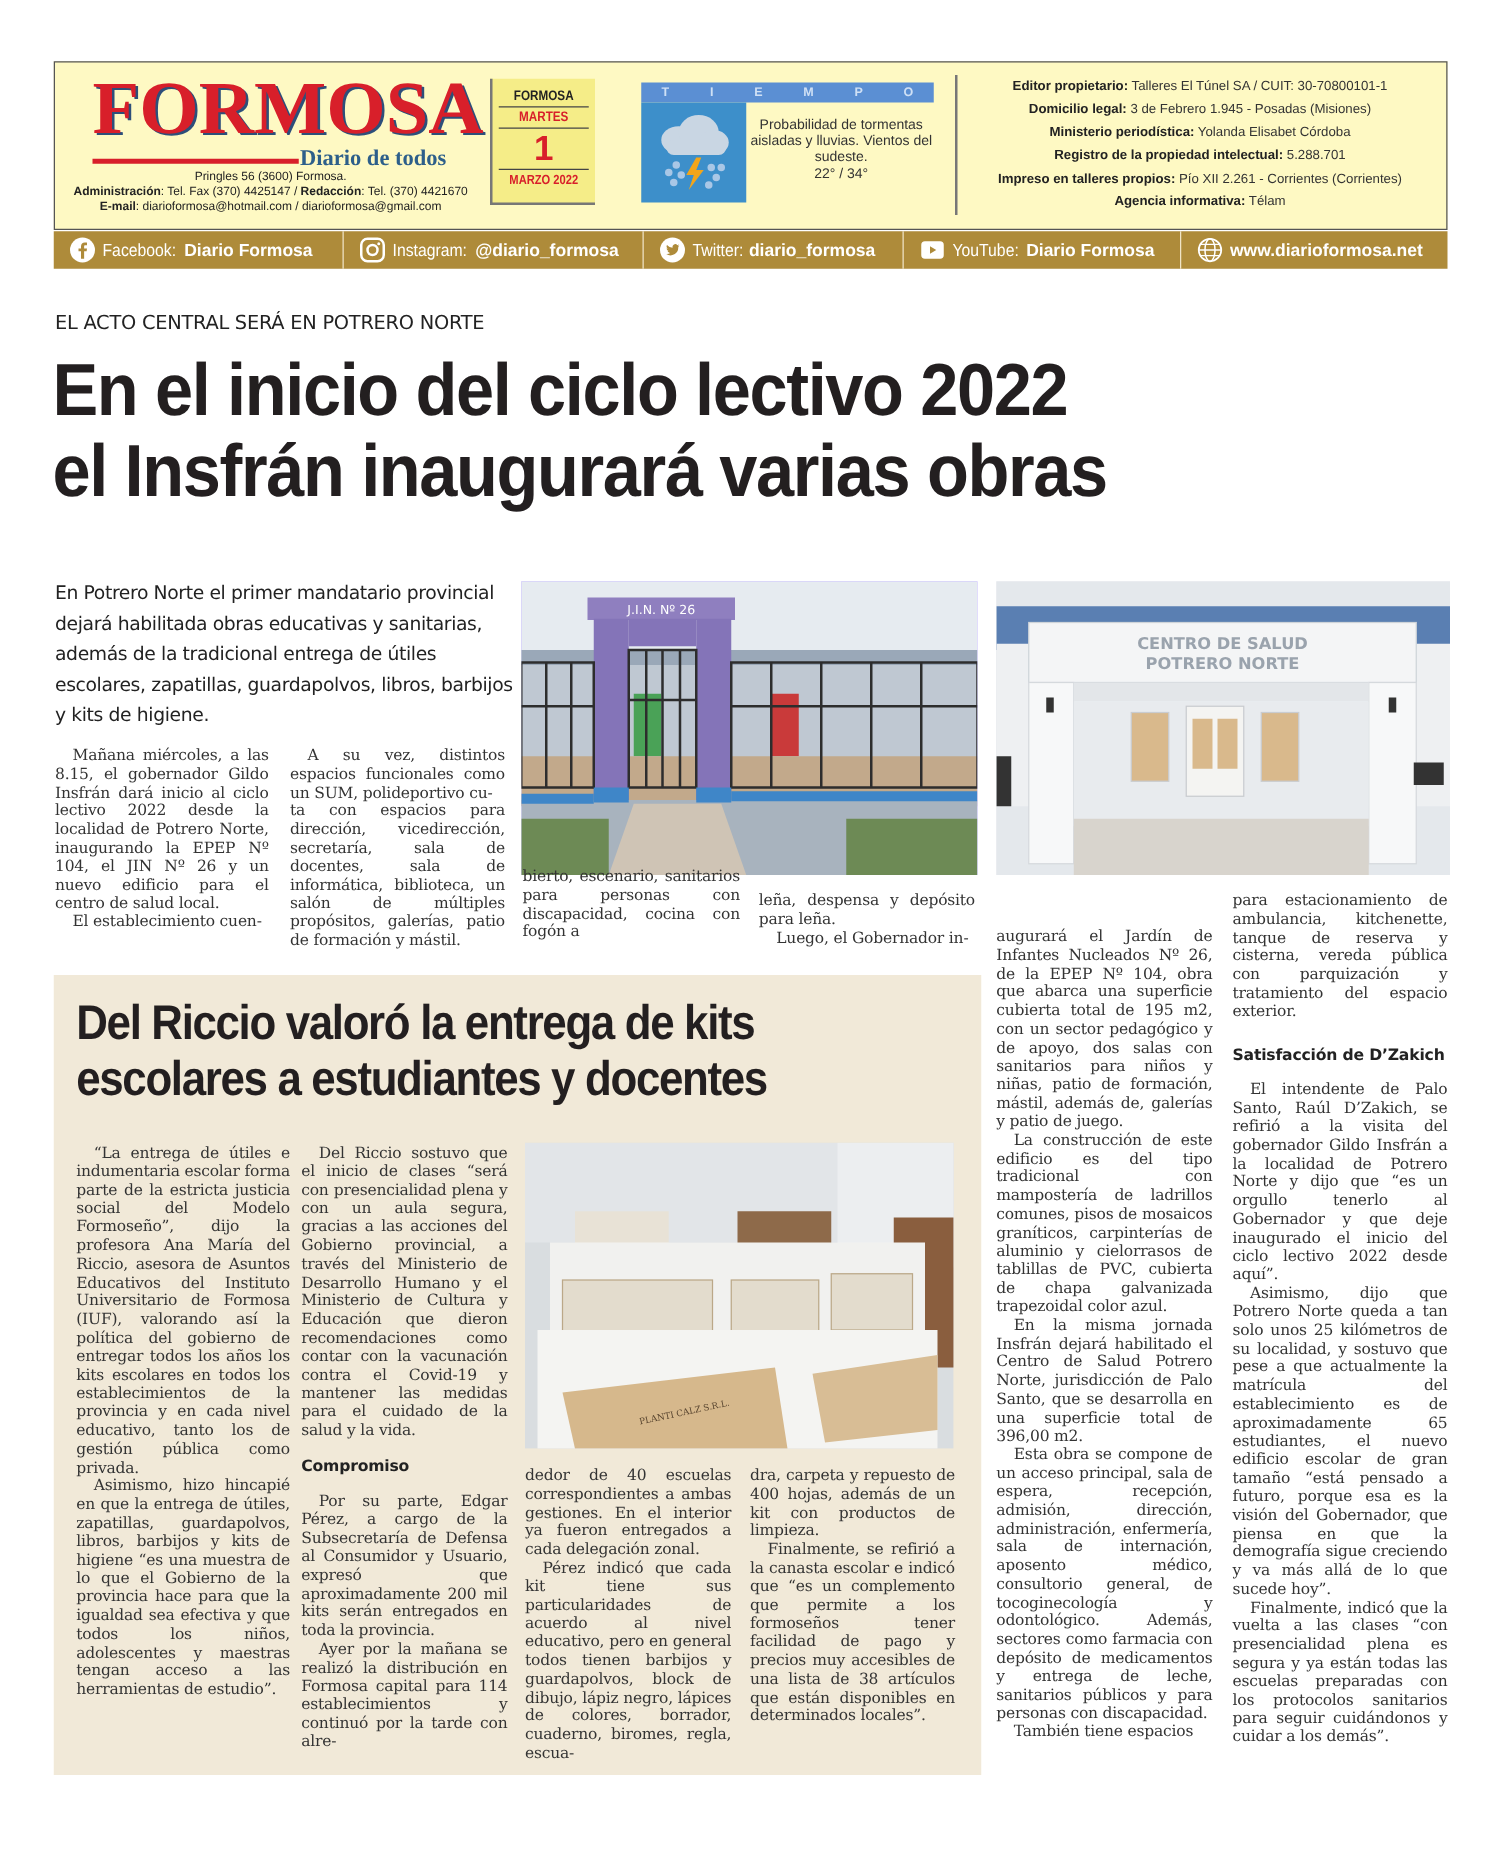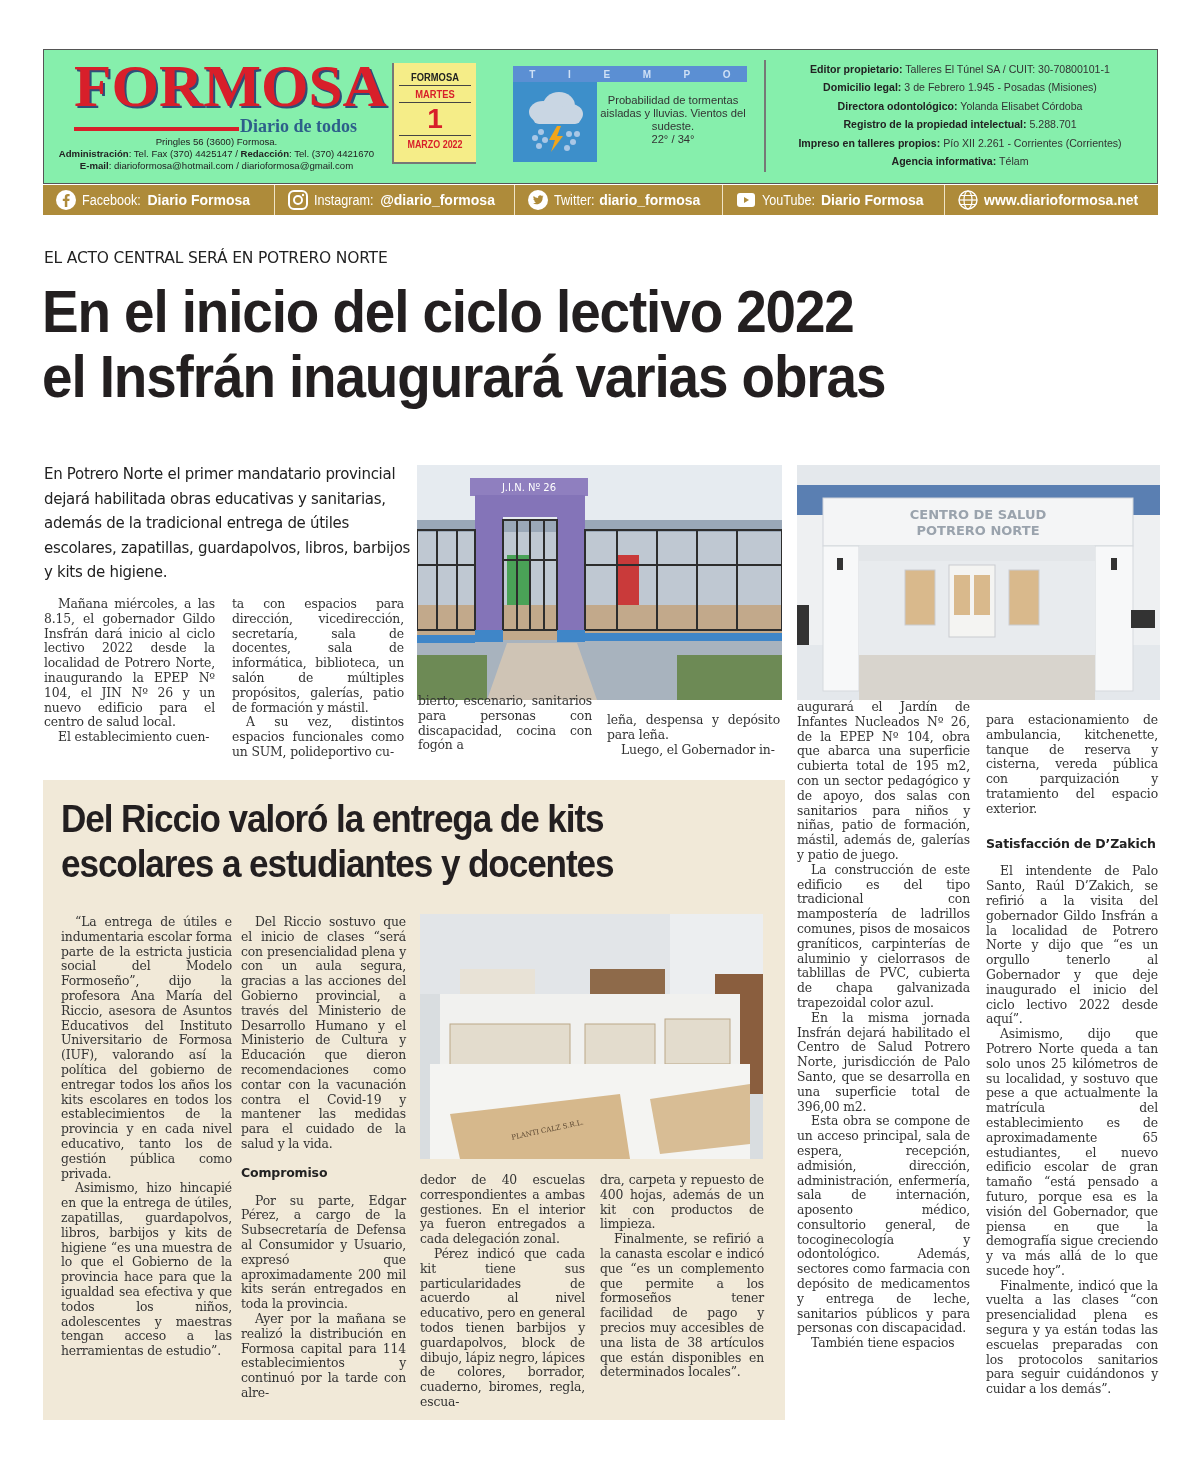--- a/index.html
+++ b/index.html
@@ -1,20 +1,20 @@
 <!DOCTYPE html>
 <html><head>
 <meta charset="utf-8">
 <style>
   * { box-sizing: border-box; margin: 0; padding: 0; }
   html, body { width: 1200px; height: 1479px; background: #fff; overflow: hidden; }
   body { position: relative; font-family: "DejaVu Serif", serif; color: #2a2a2a; }
 
   
-  .masthead { position: absolute; left: 43px; top: 49px; width: 1115px; height: 135px; border: 1.5px solid #555; background: #86efac; }
+  .masthead { position: absolute; left: 43px; top: 49px; width: 1115px; height: 135px; border: 1.5px solid #555; background: #fef9c3; }
   .logo-block { position: absolute; left: 0; top: 0; width: 345px; height: 130px; }
   .logo-title { position: absolute; left: 30px; top: 6px; font-family: "Liberation Serif", serif; font-weight: bold; font-size: 60px; letter-spacing: 0px; color: #d81f2a; text-shadow: 2px 2px 0 #2d4f7a; line-height: 60px; transform: scaleX(1.02); transform-origin: left; }
   .logo-rule { position: absolute; left: 30px; top: 77px; width: 165px; height: 4px; background: #d81f2a; }
   .logo-sub { position: absolute; left: 196px; top: 66px; font-family: "Liberation Serif", serif; font-weight: bold; font-size: 18px; color: #2d5f8a; }
   .logo-addr { position: absolute; left: 0; top: 86px; width: 345px; text-align: center; font-family: "Liberation Sans", sans-serif; font-size: 9.6px; line-height: 12px; color: #222; }
   .logo-addr b { font-weight: bold; }
 
   .date-box { position: absolute; left: 348px; top: 13px; width: 84px; height: 101px; background: #f5ed88; border-left: 2px solid #777; border-bottom: 2px solid #777; text-align: center; font-family: "Liberation Sans", sans-serif; }
   .date-city { margin-top: 8px; font-size: 11px; font-weight: bold; color: #222; transform: scaleX(0.85); }
   .date-line { width: 72px; height: 1px; background: #444; margin: 2px auto; }
@@ -108,21 +108,21 @@
     </div>
     <div class="weather-text">
       <div>Probabilidad de tormentas aisladas y lluvias. Vientos del sudeste.</div>
       <div>22° / 34°</div>
     </div>
   </div>
 
   <div class="credits">
     <div><b>Editor propietario:</b><span> Talleres El Túnel SA /  CUIT: 30-70800101-1</span></div>
     <div><b>Domicilio legal:</b><span> 3 de Febrero 1.945 - Posadas (Misiones)</span></div>
-    <div><b>Directora odontológico:</b><span> Yolanda Elisabet Córdoba</span></div>
+    <div><b>Ministerio periodística:</b><span> Yolanda Elisabet Córdoba</span></div>
     <div><b>Registro de la propiedad intelectual:</b><span> 5.288.701</span></div>
     <div><b>Impreso en talleres propios:</b><span> Pío XII 2.261 - Corrientes (Corrientes)</span></div>
     <div><b>Agencia informativa:</b><span> Télam</span></div>
   </div>
 </header>
 
 <nav class="social-bar">
   <div class="social-item" style="width:232px">
     <span class="social-icon">
         <svg width="22" height="22" viewBox="0 0 22 22">
@@ -251,31 +251,31 @@
     <rect x="0" y="140" width="12" height="40" fill="#333"></rect>
     <rect x="334" y="145" width="24" height="18" fill="#333"></rect>
   </svg>
 </div>
 
 <div class="body-col" style="left:44px; top:597px; width:171px;">
   <p>Mañana miércoles, a las 8.15, el gobernador Gildo Insfrán dará inicio al ciclo lectivo 2022 desde la localidad de Potrero Norte, inaugurando la EPEP Nº 104, el JIN Nº 26 y un nuevo edificio para el centro de salud local.</p>
   <p>El establecimiento cuen-</p>
 </div>
 <div class="body-col" style="left:232px; top:597px; width:172px;">
+  <p>A su vez, distintos espacios funcionales como un SUM, polideportivo cu-</p>
   <p style="text-indent:0">ta con espacios para dirección, vicedirección, secretaría, sala de docentes, sala de informática, biblioteca, un salón de múltiples propósitos, galerías, patio de formación y mástil.</p>
-  <p>A su vez, distintos espacios funcionales como un SUM, polideportivo cu-</p>
 </div>
 <div class="body-col" style="left:418px; top:694px; width:174px;">
   <p style="text-indent:0">bierto, escenario, sanitarios para personas con discapacidad, cocina con fogón a</p>
 </div>
 <div class="body-col" style="left:607px; top:713px; width:173px;">
   <p style="text-indent:0">leña, despensa y depósito para leña.</p>
   <p>Luego, el Gobernador in-</p>
 </div>
-<div class="body-col" style="left:797px; top:700px; width:173px;">
+<div class="body-col" style="left:797px; top:742px; width:173px;">
   <p style="text-indent:0">augurará el Jardín de Infantes Nucleados Nº 26, de la EPEP Nº 104, obra que abarca una superficie cubierta total de 195 m2, con un sector pedagógico y de apoyo, dos salas con sanitarios para niños y niñas, patio de formación, mástil, además de, galerías y patio de juego.</p>
   <p>La construcción de este edificio es del tipo tradicional con mampostería de ladrillos comunes, pisos de mosaicos graníticos, carpinterías de aluminio y cielorrasos de tablillas de PVC, cubierta de chapa galvanizada trapezoidal color azul.</p>
   <p>En la misma jornada Insfrán dejará habilitado el Centro de Salud Potrero Norte, jurisdicción de Palo Santo, que se desarrolla en una superficie total de 396,00 m2.</p>
   <p>Esta obra se compone de un acceso principal, sala de espera, recepción, admisión, dirección, administración, enfermería, sala de internación, aposento médico, consultorio general, de tocoginecología y odontológico. Además, sectores como farmacia con depósito de medicamentos y entrega de leche, sanitarios públicos y para personas con discapacidad.</p>
   <p>También tiene espacios</p>
 </div>
 <div class="body-col" style="left:986px; top:713px; width:172px;">
   <p style="text-indent:0">para estacionamiento de ambulancia, kitchenette, tanque de reserva y cisterna, vereda pública con parquización y tratamiento del espacio exterior.</p>
   <p class="subhead" style="margin-top:20px">Satisfacción de D’Zakich</p>
   <p>El intendente de Palo Santo, Raúl D’Zakich, se refirió a la visita del gobernador Gildo Insfrán a la localidad de Potrero Norte y dijo que “es un orgullo tenerlo al Gobernador y que deje inaugurado el inicio del ciclo lectivo 2022 desde aquí”.</p>

